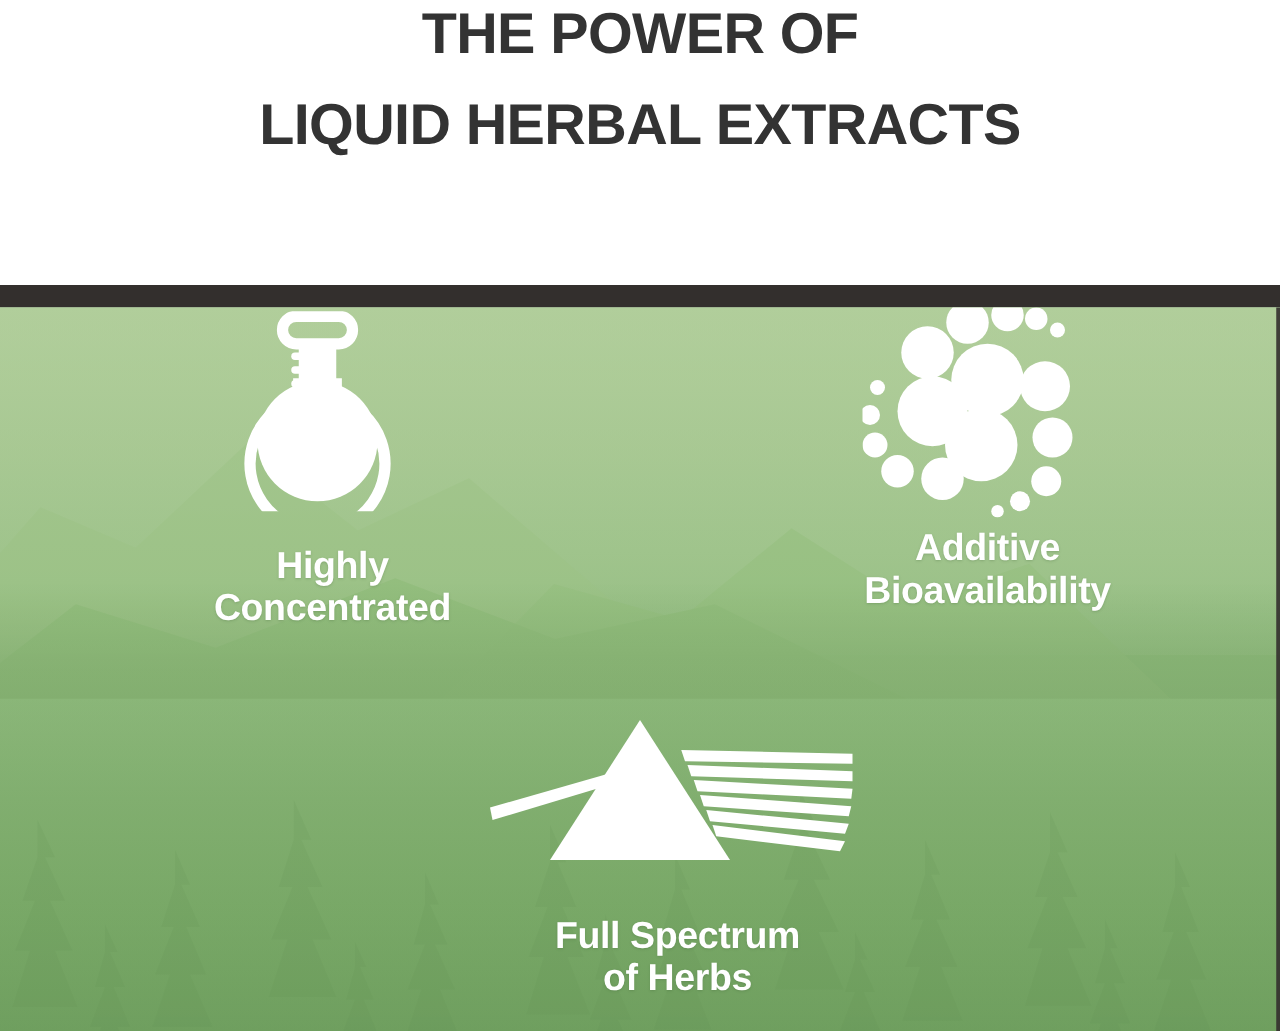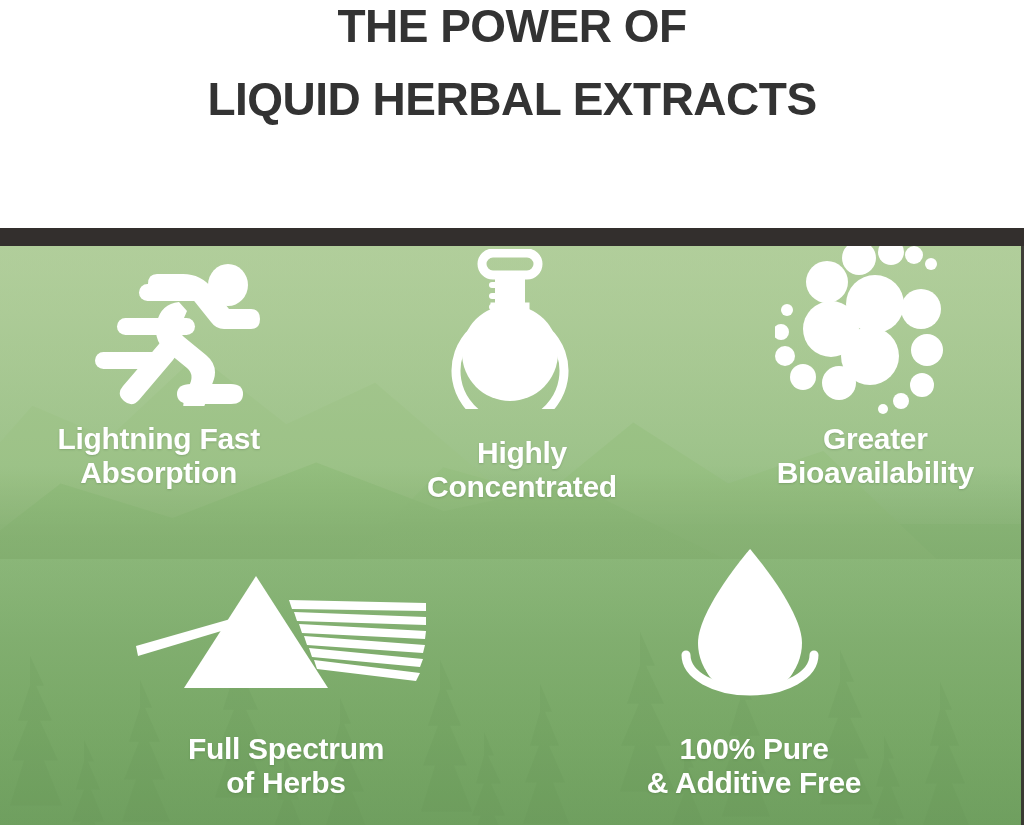--- a/index.html
+++ b/index.html
@@ -220,42 +220,20 @@
         </g>
       </svg>
 
       <div class="green-veil"></div>
     </div>
 
     <div class="features">
 
       <div class="feature-row row-top">
 
-        <div class="feature f-run">
-          <div class="feature-icon">
-            <svg width="200" height="150" viewBox="0 0 200 150" fill="#ffffff">
-
-              <rect x="78" y="28" width="78" height="17" rx="8.5"></rect>
-              <rect x="56" y="62" width="78" height="17" rx="8.5"></rect>
-              <rect x="34" y="96" width="72" height="17" rx="8.5"></rect>
-
-              <ellipse cx="167" cy="29" rx="20" ry="21"></ellipse>
-
-              <path d="M96 18 q-9 0 -9 10 q0 10 9 10 l22 0 q10 0 16 8 l16 20 q5 7 13 7 l27 0 q9 0 9 -10 q0 -10 -9 -10 l-22 0 l-16 -20 q-12 -15 -30 -15 Z"></path>
-
-              <path d="M118 46 q-18 2 -22 20 q-4 18 8 28 l22 18 q6 5 4 13 l-7 20 q-3 10 7 13 q10 3 13 -7 l10 -28 q4 -14 -8 -24 l-22 -18 q-6 -5 -3 -12 l6 -14 Z"></path>
-
-              <path d="M118 82 q-12 -4 -20 6 l-36 42 q-7 8 1 15 q8 7 15 -1 l34 -40 q7 -8 6 -22 Z"></path>
-
-              <path d="M130 128 q-14 0 -14 10 q0 10 14 10 l40 0 q12 0 12 -10 q0 -10 -12 -10 Z"></path>
-            </svg>
-          </div>
-          <div class="feature-label">Lightning Fast
-Absorption</div>
-        </div>
 
         <div class="feature f-flask">
           <div class="feature-icon">
             <svg width="150" height="160" viewBox="0 0 150 160" fill="#ffffff">
 
               <rect x="47" y="4" width="56" height="22" rx="11" fill="none" stroke="#ffffff" stroke-width="9"></rect>
 
               <path d="M60 26 L60 62 L90 62 L90 26 Z"></path>
 
               <rect x="54" y="33" width="12" height="6" rx="3" fill="#ffffff"></rect>
@@ -288,21 +266,21 @@
               <circle cx="147" cy="141" r="12"></circle>
               <circle cx="126" cy="157" r="8"></circle>
               <circle cx="108" cy="165" r="5"></circle>
               <circle cx="64" cy="139" r="17"></circle>
               <circle cx="28" cy="133" r="13"></circle>
               <circle cx="10" cy="112" r="10"></circle>
               <circle cx="6" cy="88" r="8"></circle>
               <circle cx="12" cy="66" r="6"></circle>
             </svg>
           </div>
-          <div class="feature-label">Greater
+          <div class="feature-label">Additive
 Bioavailability</div>
         </div>
       </div>
 
       <div class="feature-row row-bottom">
 
         <div class="feature f-prism">
           <div class="feature-icon">
             <svg width="320" height="130" viewBox="0 0 320 130" fill="#ffffff">
 
@@ -315,35 +293,18 @@
               <path d="M173 54 L300 61 L299 69 L176 63 Z"></path>
               <path d="M178 66 L299 75 L297 83 L181 75 Z"></path>
               <path d="M183 78 L297 89 L294 97 L186 87 Z"></path>
               <path d="M188 90 L294 103 L290 111 L191 99 Z"></path>
             </svg>
           </div>
           <div class="feature-label">Full Spectrum
 of Herbs</div>
         </div>
 
-        <div class="feature f-drop">
-          <div class="feature-icon">
-            <svg width="180" height="160" viewBox="0 0 180 160" fill="#ffffff">
-
-              <path d="M90 4
-                       C 90 4, 38 64, 38 98
-                       a 52 52 0 0 0 104 0
-                       C 142 64, 90 4, 90 4 Z"></path>
-
-              <path d="M50 120 a 40 22 0 0 0 80 0" fill="none" stroke="#ffffff" stroke-width="9" stroke-linecap="round"></path>
-
-              <path d="M26 110 a 64 36 0 0 0 128 0" fill="none" stroke="#ffffff" stroke-width="9" stroke-linecap="round"></path>
-            </svg>
-          </div>
-          <div class="feature-label">100% Pure
-&amp; Additive Free</div>
-        </div>
       </div>
     </div>
   </div>
 
   <div class="edge-line"></div>
 </div>
 
 </body></html>

